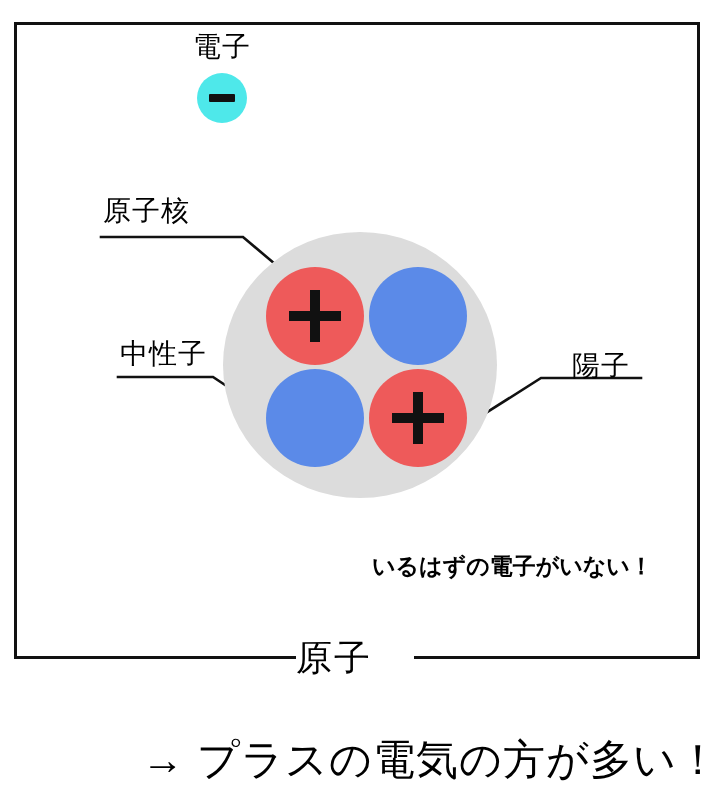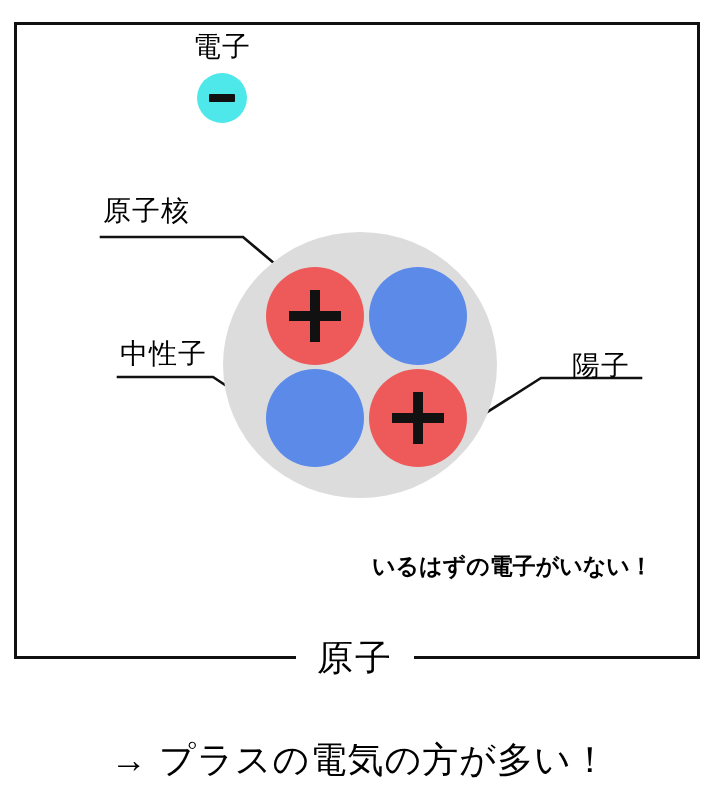--- a/index.html
+++ b/index.html
@@ -137,35 +137,34 @@
   }
 
   
   .frame-caption {
     position: absolute;
     left: 296px;
     top: 634px;
     width: 118px;
     height: 48px;
     background: #ffffff;
-    text-align: center;
     font-size: 36px;
     line-height: 48px;
     letter-spacing: 2px;
     white-space: nowrap;
   }
 
   
   .conclusion {
     position: absolute;
     left: 0;
     top: 738px;
     width: 720px;
-    text-align: center;
-    font-size: 36px;
+    text-align: right;
+    font-size: 42px;
     line-height: 44px;
     letter-spacing: 1px;
     white-space: nowrap;
   }
 </style>
 </head>
 <body>
 
 <div id="stage">
 

